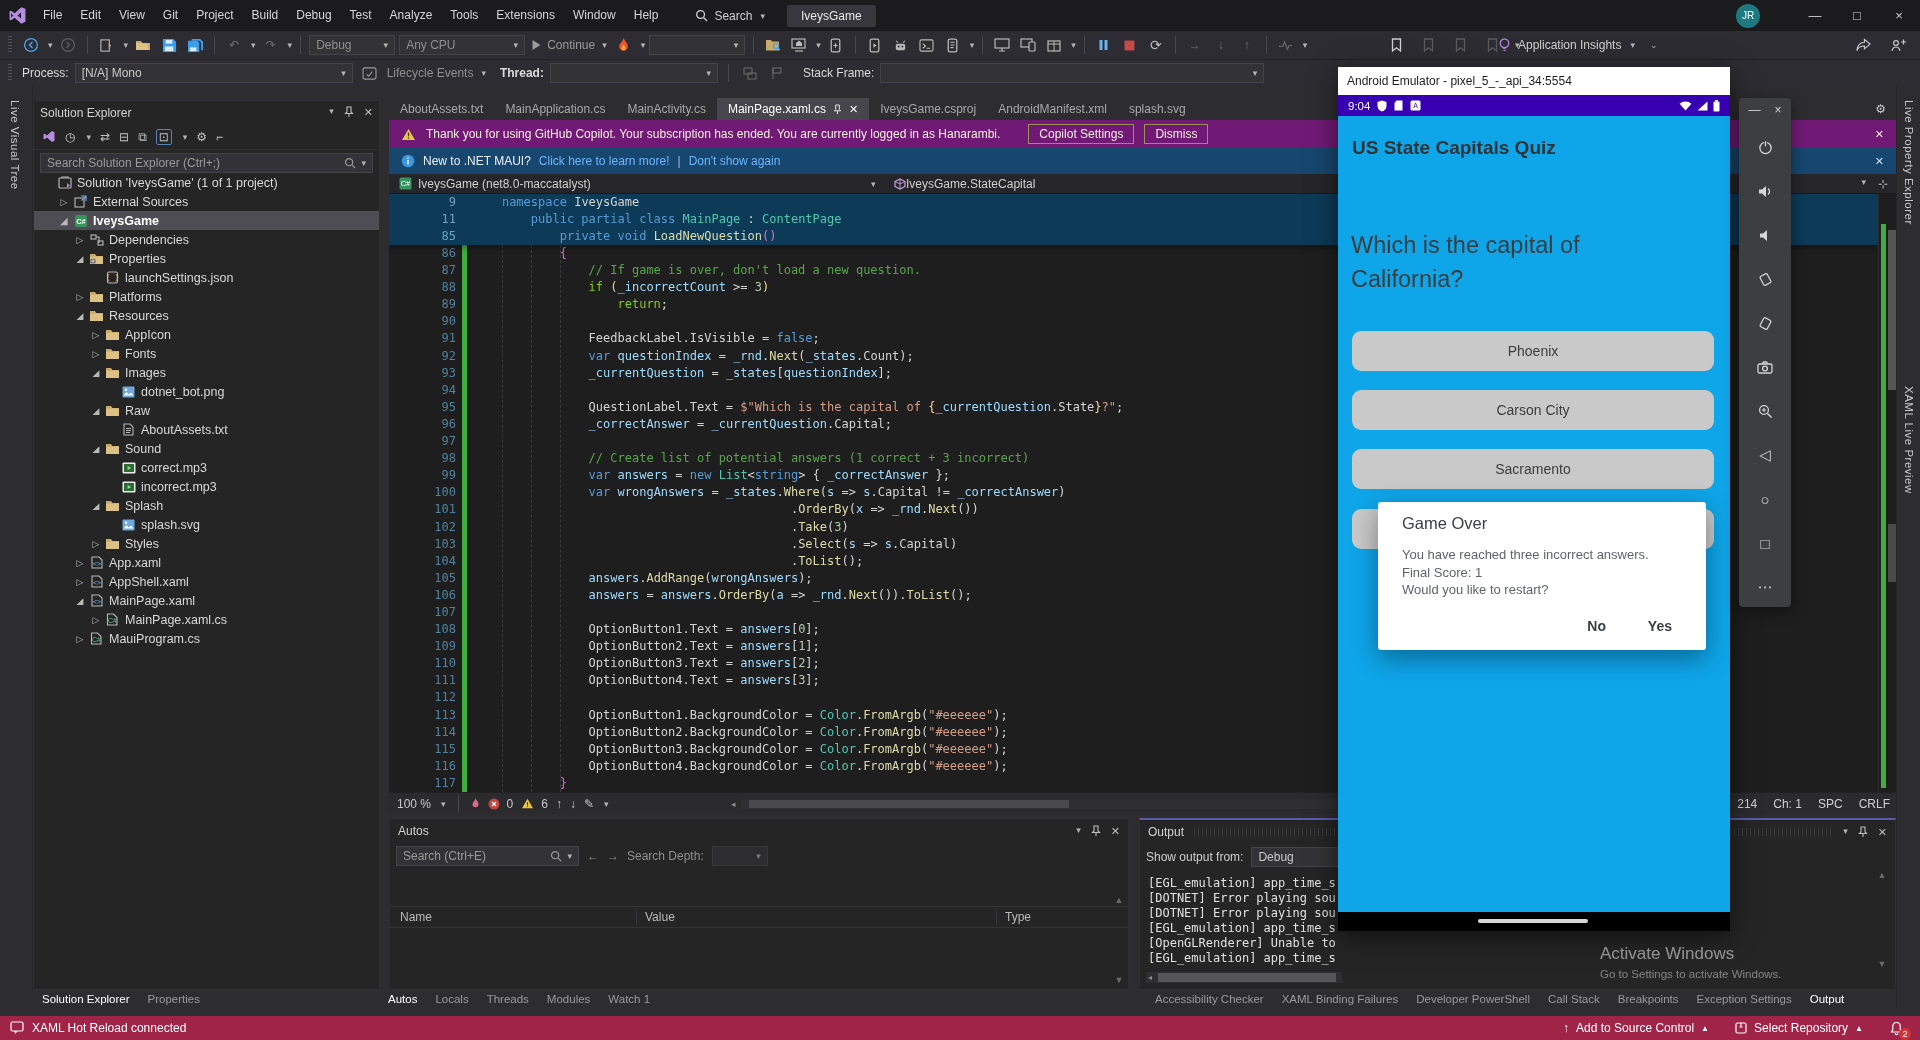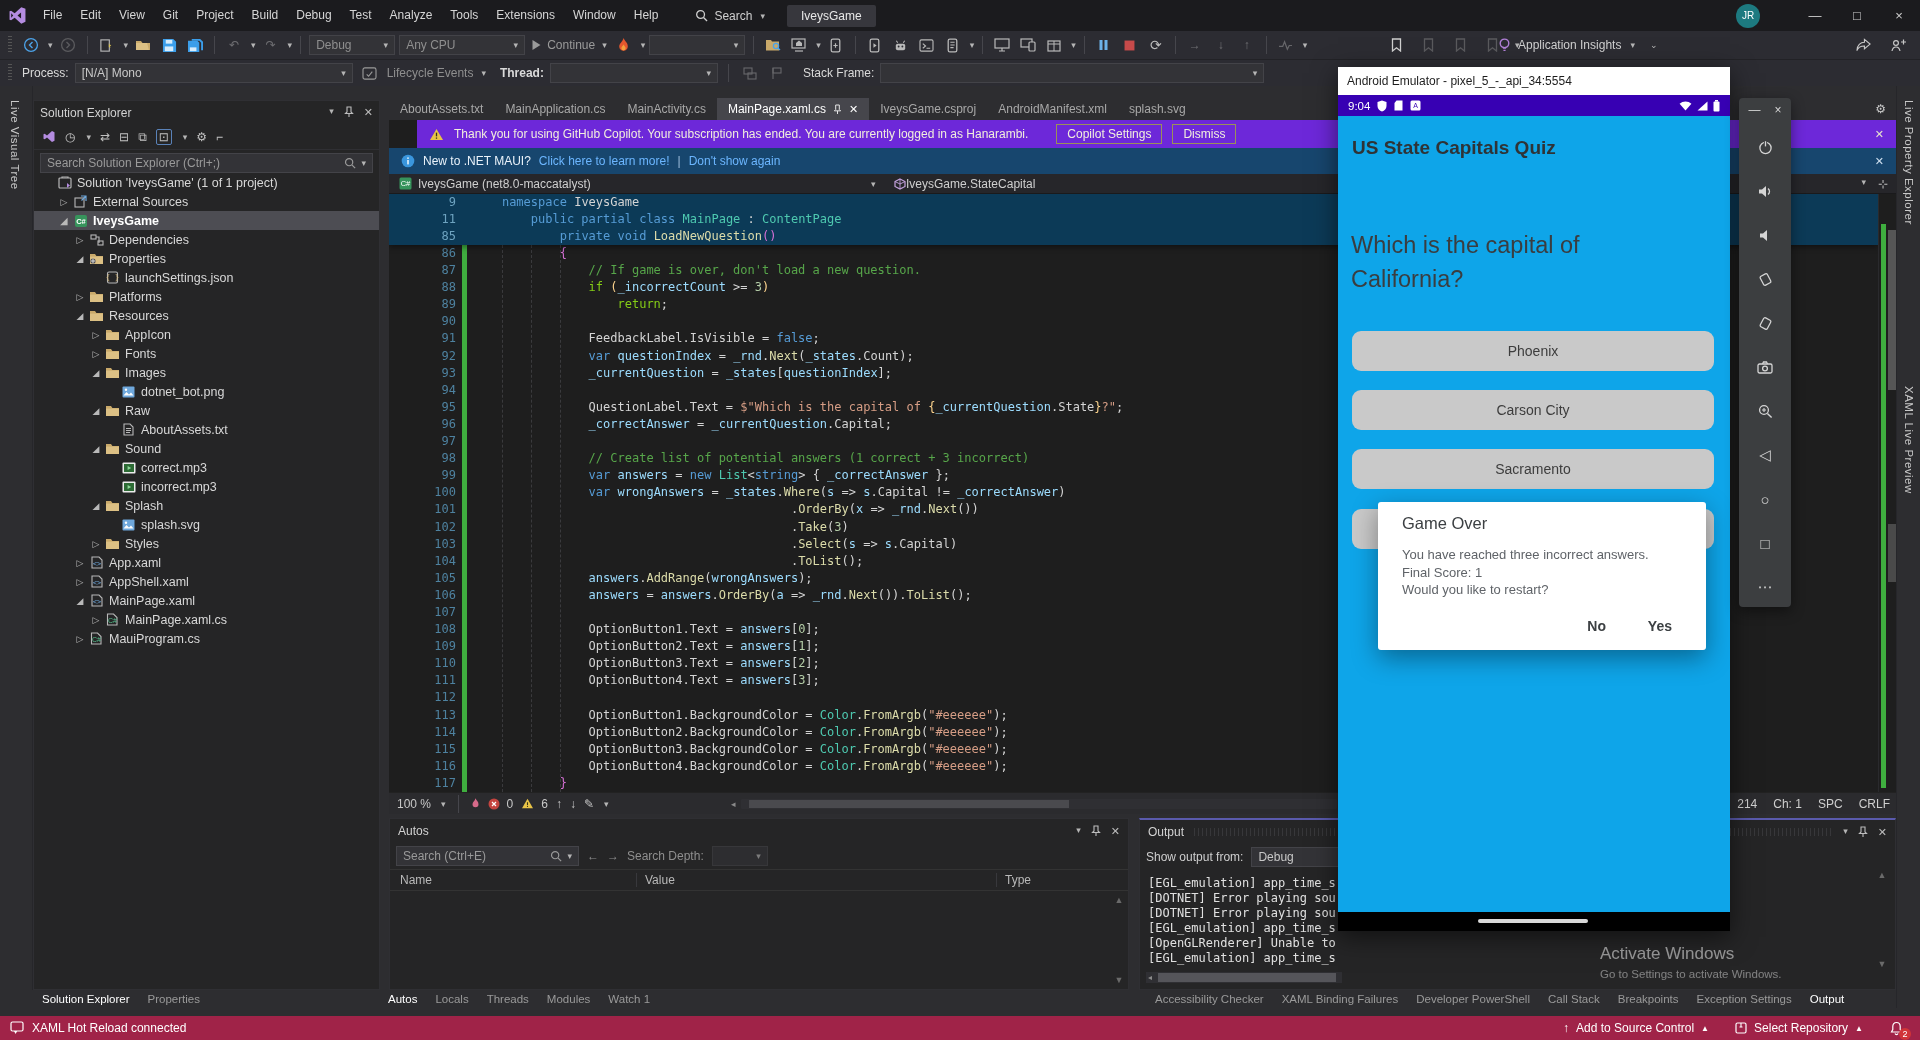--- a/index.html
+++ b/index.html
@@ -49,21 +49,21 @@
   .trow.sel{background:#4d4d53;color:#fff;font-weight:bold;}
   .arr{width:16px;text-align:center;font-size:9px;color:#b9b9b9;flex:0 0 16px;}
   .ticon{width:17px;flex:0 0 17px;display:flex;justify-content:center;margin-right:4px;}
 
   
   #editor{position:absolute;left:389px;top:98px;width:1507px;height:716px;background:#1e1e1e;}
   #tabbar{position:absolute;left:0;top:0;right:0;height:22px;background:#2d2d30;display:flex;align-items:flex-end;}
   .etab{height:22px;padding:0 11px;display:flex;align-items:center;gap:7px;color:#a8a8a8;font-size:12px;background:#2d2d30;}
   .etab.active{background:#46464c;color:#fff;}
   #tab-gear{position:absolute;right:10px;top:4px;color:#c8c8c8;}
-  #goldbar{position:absolute;left:0;top:22px;right:0;height:28px;background:#6d28d9;display:flex;align-items:center;gap:10px;padding:0 12px;color:#f2eedd;margin-left:28px;}
+  #goldbar{position:absolute;left:0;top:22px;right:0;height:28px;background:#701a75;display:flex;align-items:center;gap:10px;padding:0 12px;color:#f2eedd;}
   #goldbar .nbtn{border:1px solid #9a9158;padding:2px 10px;color:#f2eedd;}
   #goldbar .gx{margin-left:auto;color:#e8e4cd;}
   #bluebar{position:absolute;left:0;top:50px;right:0;height:26px;background:#17466e;display:flex;align-items:center;gap:8px;padding:0 12px;color:#eaf2fa;}
   #bluebar a{color:#6cb6ff;text-decoration:none;}
   #bluebar .gx{margin-left:auto;color:#cfe0f0;}
   #breadcrumb{position:absolute;left:0;top:76px;right:0;height:20px;background:#26262a;border-bottom:1px solid #1a1a1c;display:flex;align-items:center;gap:6px;padding:0 10px;color:#cfcfcf;}
   #breadcrumb .half2{position:absolute;left:505px;display:flex;align-items:center;gap:0;}
   #breadcrumb .bcend{position:absolute;right:8px;display:flex;gap:12px;color:#bdbdbd;}
 
   #codearea{position:absolute;left:0;top:96px;right:18px;bottom:22px;overflow:hidden;font-family:"DejaVu Sans Mono", monospace;font-size:12px;}
@@ -88,21 +88,21 @@
   #ed-status .right{position:absolute;right:6px;display:flex;gap:16px;color:#cfcfcf;}
   #hscroll{position:absolute;left:352px;width:596px;height:10px;background:#2f2f33;border-radius:1px;}
   #hscroll .thumb{position:absolute;left:8px;width:320px;top:1px;bottom:1px;background:#4a4a4e;}
 
   
   #autos{position:absolute;left:389px;top:818px;width:740px;height:172px;background:#252526;border:1px solid #2f2f33;}
   .panel-h{height:24px;display:flex;align-items:center;padding:0 8px;color:#d2d2d2;}
   .panel-h .hicons{margin-left:auto;display:flex;gap:10px;color:#bdbdbd;}
   #autos-search-row{height:26px;display:flex;align-items:center;gap:8px;padding:0 6px;}
   #autos-search{width:183px;height:20px;background:#333337;border:1px solid #434348;color:#9a9a9a;display:flex;align-items:center;justify-content:space-between;padding:0 6px;}
-  #autos-cols{height:22px;display:flex;border-top:1px solid #333;border-bottom:1px solid #333;color:#b9b9b9;align-items:center;}
+  #autos-cols{height:22px;display:flex;border-top:1px solid #333;border-bottom:1px solid #333;color:#b9b9b9;align-items:center;margin-top:37px;}
   #autos-cols .c1{width:247px;padding-left:10px;border-right:1px solid #38383c;}
   #autos-cols .c2{width:360px;padding-left:8px;border-right:1px solid #38383c;}
   #autos-cols .c3{flex:1;padding-left:8px;}
   #autos .vscroll{position:absolute;right:2px;top:76px;bottom:4px;width:14px;color:#6a6a6a;font-size:9px;display:flex;flex-direction:column;justify-content:space-between;align-items:center;}
 
   #output{position:absolute;left:1139px;top:818px;width:757px;height:172px;background:#252526;border:1px solid #2f2f33;border-top:2px solid #5a5aad;}
   #output .dots{flex:1;height:8px;margin:0 10px;background:repeating-linear-gradient(90deg,#4a4a4e 0 1px,transparent 1px 4px);opacity:.5;}
   #output-row{height:25px;display:flex;align-items:center;gap:8px;padding:0 6px;color:#cfcfcf;}
   #output-lines{position:absolute;left:8px;top:56px;font-family:"DejaVu Sans Mono", monospace;font-size:12px;color:#e0e0e0;line-height:15px;white-space:pre;}
   #output-hscroll{position:absolute;left:6px;bottom:6px;width:196px;height:11px;background:#2f2f33;display:flex;align-items:center;}

